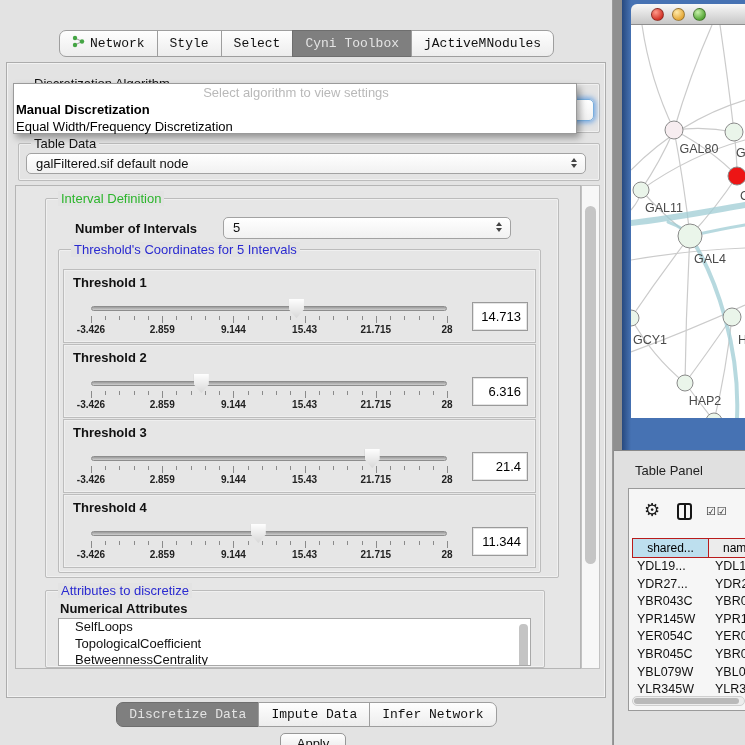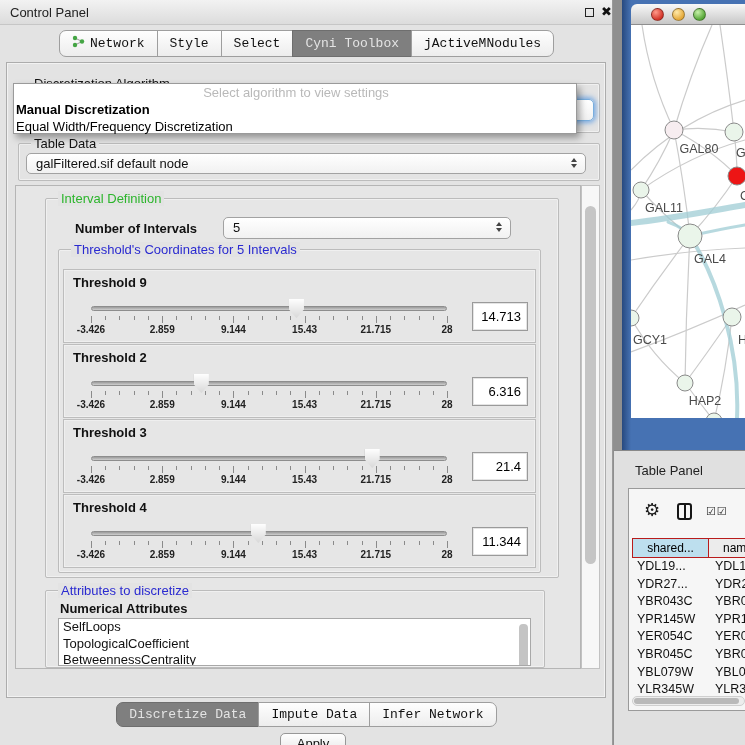--- a/index.html
+++ b/index.html
@@ -58,21 +58,21 @@
   .thumb-sl{position:absolute;top:29px;width:15px;height:19px;background:linear-gradient(#fefefe,#d8d8d8);
             clip-path:polygon(0 0,100% 0,100% 55%,50% 100%,0 55%);filter:drop-shadow(0 0 1px #777);}
   .ticks{position:absolute;left:0;top:46px;width:100%;height:10px;}
   .ticks i{position:absolute;top:0;width:1px;height:4px;background:#8a8a8a;}
   .ticks i.major{height:7px;}
   .scale-lab{position:absolute;top:54px;width:50px;text-align:center;font-size:10px;font-weight:bold;color:#222;}
   .val-box{position:absolute;left:408px;top:32px;width:56px;height:29px;background:#fff;border:1px solid #9a9a9a;
            box-shadow:inset 0 0 0 1px #e4e4e4;font-size:13px;text-align:right;line-height:27px;padding-right:6px;color:#000;}
 
   .attr-list{position:absolute;background:#fff;border:1px solid #a8a8a8;overflow:hidden;}
-  .attr-item{font-size:13px;line-height:16.5px;padding-left:4px;color:#111;white-space:nowrap;}
+  .attr-item{font-size:13px;line-height:16.5px;padding-left:16px;color:#111;white-space:nowrap;}
   .attr-scroll{position:absolute;right:2px;top:5px;width:9px;height:44px;background:#c4c4c4;border-radius:4px;}
 
   .apply-row{position:absolute;left:6px;top:670px;width:600px;text-align:center;}
   .apply-btn{display:inline-block;padding:2px 16px;font-size:13px;color:#111;background:linear-gradient(#fefefe,#e7e7e7);
              border:1px solid #979797;border-radius:5px;}
 
   
   .right-bottom{position:absolute;left:614px;top:450px;width:131px;height:295px;background:#e0e0e0;border-top:1px solid #888;}
   .tp-title{position:absolute;left:21px;top:12px;font-size:13px;color:#222;}
   .tp-box{position:absolute;left:14px;top:37px;width:120px;height:223px;background:#f6f6f6;border:1px solid #9a9a9a;}
@@ -99,25 +99,20 @@
   .light.yellow{left:41px;background:radial-gradient(circle at 35% 30%,#ffe9a8,#e5a93a 70%);}
   .light.green{left:62px;background:radial-gradient(circle at 35% 30%,#c6f0a8,#57a838 70%);}
   .net-canvas{position:absolute;left:9px;top:25px;width:114px;height:393px;background:#fff;overflow:hidden;}
 </style>
 </head>
 <body>
 
 <div class="screen">
 
   <div class="left-panel">
-    <div class="titlebar">
-      <span class="tb-text">Control Panel</span>
-      <span class="float-ic"></span>
-      <span class="close-ic">✖</span>
-    </div>
 
     <div class="tabbar top" id="top-tabs">
         <div class="tab">
           <span><svg width="13" height="13" xmlns="http://www.w3.org/2000/svg">
               <path d="M3,3 L10,6.5 L3,10" stroke="#9a9a9a" fill="none"></path>
               <circle cx="3" cy="3" r="2.2" fill="#44a544"></circle>
               <circle cx="3" cy="10" r="2.2" fill="#44a544"></circle>
               <circle cx="10" cy="6.5" r="2.2" fill="#44a544"></circle>
             </svg></span>
           <span>Network</span>
@@ -164,21 +159,21 @@
             <span class="arrows">
                 <i class="up"></i>
                 <i class="dn"></i>
               </span>
           </div>
 
           <div class="group" style="left:12px;top:50px;width:483px;height:324px;">
             <span class="gtitle blue">Threshold's Coordinates for 5 Intervals</span>
             <div id="thresholds" style="position:absolute;left:4px;top:19px;">
   <div class="th-block">
-    <span class="th-label">Threshold 9</span>
+    <span class="th-label">Threshold 1</span>
     <div class="track"></div>
     <div class="thumb-sl" style="left: 224.982px;"></div>
     <div class="ticks">
                     <i class="major" style="left: 27px;"></i>
                     <i style="left: 41.24px;"></i>
                     <i style="left: 55.48px;"></i>
                     <i style="left: 69.72px;"></i>
                     <i style="left: 83.96px;"></i>
                     <i class="major" style="left: 98.2px;"></i>
                     <i style="left: 112.44px;"></i>

